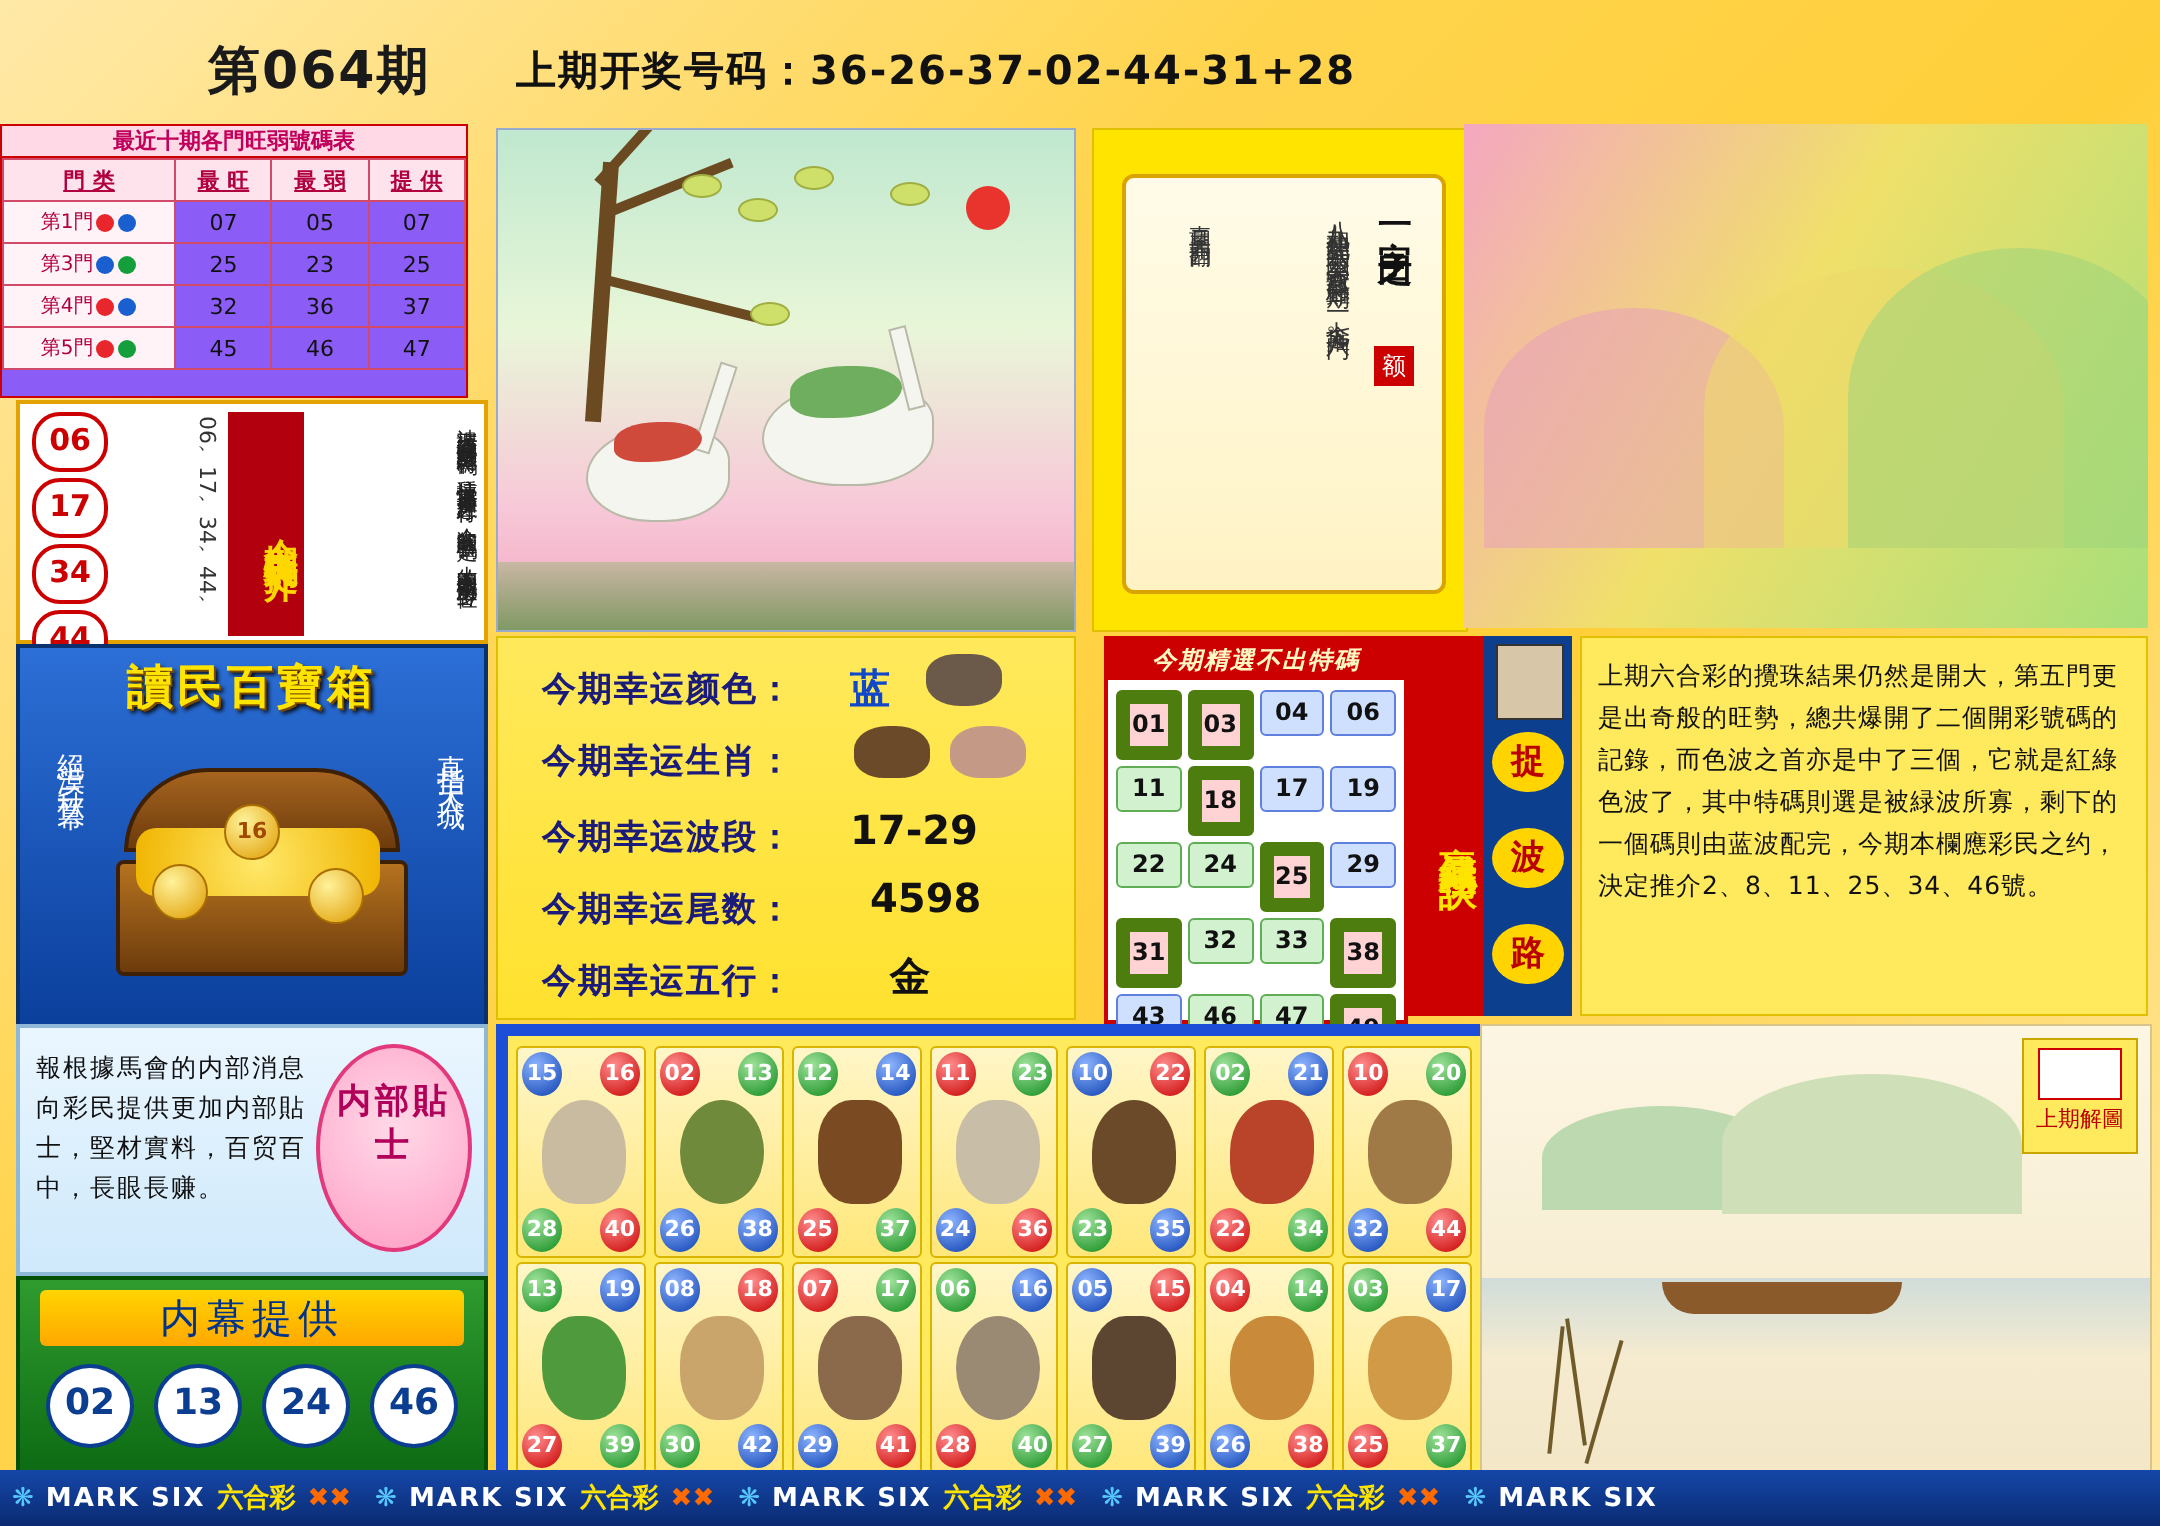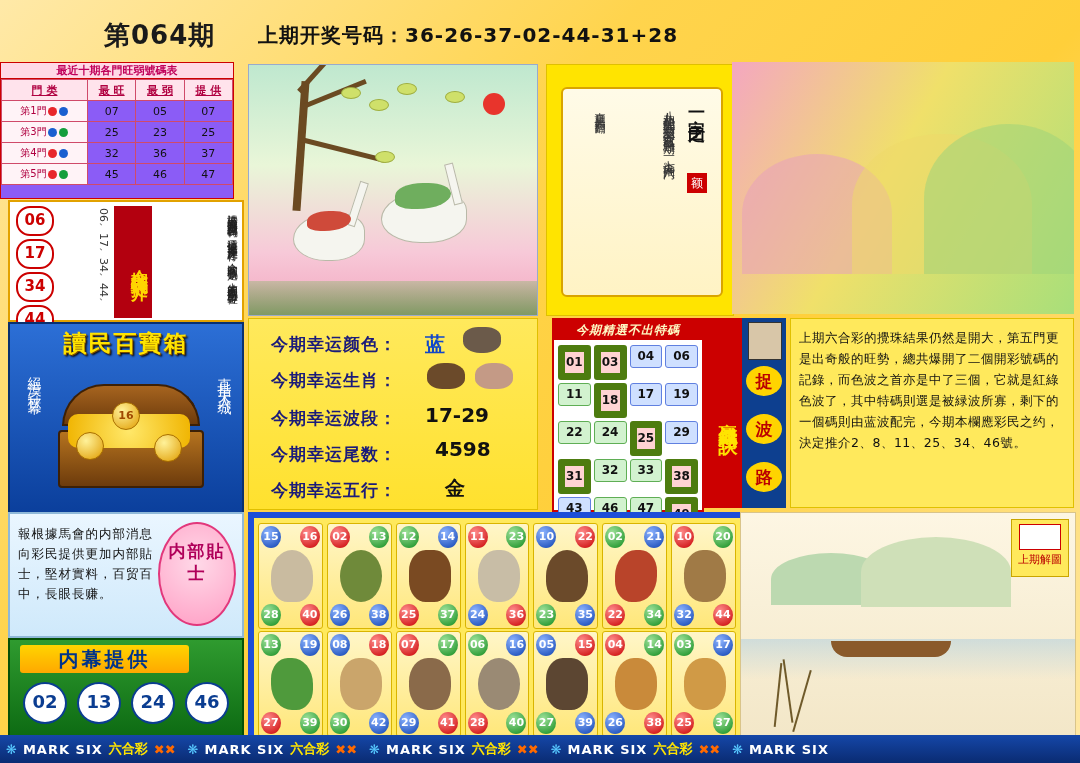--- a/index.html
+++ b/index.html
@@ -37,21 +37,21 @@
   .chest{position:absolute;left:48px;top:60px;width:142px;height:104px;}
   .chest .lid{position:absolute;left:4px;top:0;width:134px;height:38px;background:linear-gradient(180deg,#a6641f,#6d3b0c);border:2px solid #3d2005;border-radius:62px 62px 0 0;}
   .chest .base{position:absolute;left:0;bottom:0;width:142px;height:54px;background:linear-gradient(180deg,#b5731f,#6d3b0c);border:2px solid #3d2005;border-radius:4px;}
   .chest .gold{position:absolute;left:10px;top:30px;width:122px;height:34px;background:radial-gradient(circle,#ffe86a,#f0b400);border-radius:10px;}
   .chest .coin{position:absolute;width:26px;height:26px;border-radius:50%;background:radial-gradient(circle at 35% 30%,#fff29a,#e09c00);border:1px solid #a96f00;color:#a04a00;font-size:11px;text-align:center;line-height:26px;font-weight:bold;}
   
   .tips{position:absolute;left:8px;top:512px;width:232px;height:122px;background:linear-gradient(180deg,#eaf6ff,#cfe9fb);border:2px solid #8fb8d8;}
   .tips .txt{position:absolute;left:8px;top:10px;width:140px;font-size:12.5px;color:#111;line-height:20px;letter-spacing:1px;}
   .tips .stamp{position:absolute;right:6px;top:8px;width:78px;height:104px;border-radius:50%;background:radial-gradient(circle at 50% 40%,#ffd9e8,#ff9ec4);border:2px solid #e2387c;color:#b0005a;font-size:17px;font-weight:bold;text-align:center;line-height:22px;padding-top:16px;box-sizing:border-box;letter-spacing:2px;}
   .inside{position:absolute;left:8px;top:638px;width:232px;height:96px;background:linear-gradient(180deg,#2f9b2f,#0d6b13);border:2px solid #055007;}
-  .inside .ib{position:absolute;left:10px;top:5px;width:169px;height:28px;background:linear-gradient(180deg,#ffd400,#ffa800);border-radius:3px;text-align:center;font-size:20px;font-weight:bold;color:#00338a;line-height:28px;letter-spacing:3px;}
+  .inside .ib{position:absolute;left:10px;top:5px;width:212px;height:28px;background:linear-gradient(180deg,#ffd400,#ffa800);border-radius:3px;text-align:center;font-size:20px;font-weight:normal;color:#00338a;line-height:28px;letter-spacing:3px;}
   .inside .row{position:absolute;left:8px;top:42px;width:216px;display:flex;justify-content:space-around;}
   .inside .b2{width:40px;height:38px;border-radius:50%;background:#fff;border:2px solid #0b3d91;color:#0b3d91;font-size:18px;font-weight:bold;text-align:center;line-height:36px;}
   
   .crane{position:absolute;left:248px;top:64px;width:288px;height:250px;background:linear-gradient(180deg,#bfe8cf 0%,#e9f6d8 40%,#f7c9d8 75%,#f3a6bf 100%);border:1px solid #9ac;overflow:hidden;}
   .crane .sun{position:absolute;right:32px;top:28px;width:22px;height:22px;border-radius:50%;background:#e8342c;}
   .crane .branchv{position:absolute;left:48px;top:16px;width:8px;height:130px;background:#6b4a22;transform:rotate(4deg);}
   .crane .br{position:absolute;background:#6b4a22;height:5px;transform-origin:left center;}
   .crane .leaf{position:absolute;width:18px;height:10px;border-radius:50%;background:#cfe06a;border:1px solid #9fae40;}
   .crane .bird{position:absolute;width:70px;height:46px;border-radius:60% 40% 50% 50%;background:#f5f5ef;border:1px solid #b9b9a8;}
   .crane .neck{position:absolute;width:7px;height:44px;background:#f5f5ef;border:1px solid #b9b9a8;}

